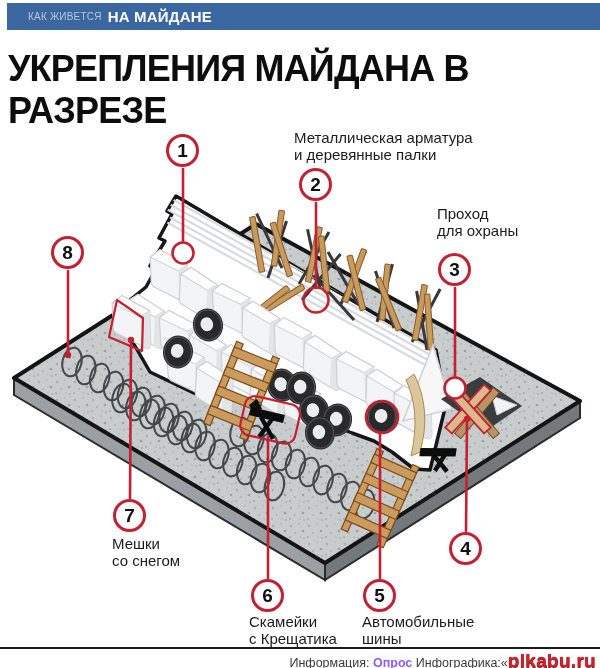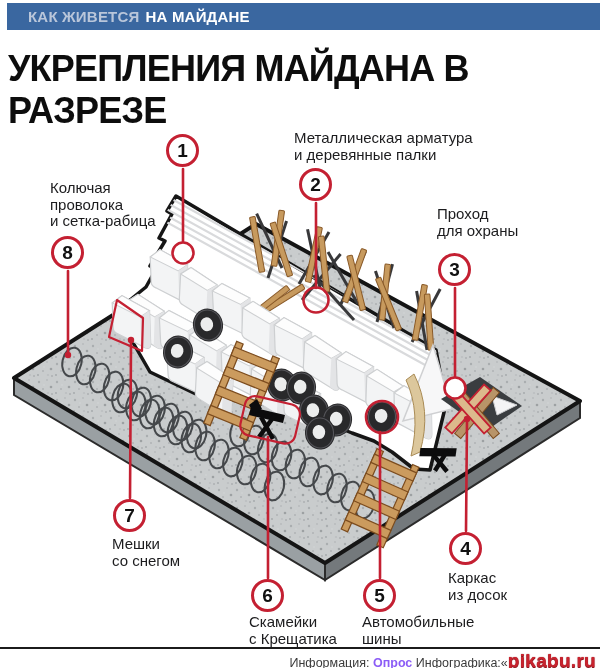--- a/index.html
+++ b/index.html
@@ -1,21 +1,21 @@
 <!DOCTYPE html>
 <html><head>
 <meta charset="utf-8">
 <style>
   html,body{margin:0;padding:0;background:#fff;}
   #stage{position:relative;width:600px;height:668px;background:#fff;overflow:hidden;
          font-family:"Liberation Sans","DejaVu Sans",sans-serif;}
   
   #kickerbar{position:absolute;left:7px;top:3px;width:593px;height:27px;background:#3a67a0;
              display:flex;align-items:center;padding-left:21px;box-sizing:border-box;}
-  #kickerbar .k1{color:#b9c6da;font-weight:bold;font-size:15px;letter-spacing:.2px;}
+  #kickerbar .k1{color:#b9c6da;font-weight:normal;font-size:10px;letter-spacing:.2px;}
   #kickerbar .k2{color:#ffffff;font-weight:bold;font-size:15px;margin-left:6px;letter-spacing:.2px;text-align:right;}
   #pagetitle{position:absolute;left:8px;top:48px;width:584px;color:#0d0d0d;font-weight:bold;
              font-size:36px;letter-spacing:-0.8px;}
   
   #diag{position:absolute;left:0;top:0;width:600px;height:668px;z-index:1;}
   
   .num{position:absolute;width:27px;height:27px;border:3.5px solid #c42032;border-radius:50%;
        background:#fff;color:#111;font-weight:bold;font-size:19px;line-height:27px;
        text-align:center;z-index:3;}
   
@@ -321,31 +321,26 @@
   <div class="num" style="left:449px;top:532px">4</div>
   <div class="num" style="left:363px;top:579px">5</div>
   <div class="num" style="left:251px;top:579px">6</div>
   <div class="num" style="left:113px;top:499px">7</div>
   <div class="num" style="left:51px;top:236px">8</div>
 
   <div class="lbl" style="left:294px;top:130px">Металлическая арматура
 и деревянные палки</div>
   <div class="lbl" style="left:437px;top:206px">Проход
 для охраны</div>
-  <div class="lbl" style="left:448px;top:570px">Каркас
-из досок</div>
   <div class="lbl" style="left:249px;top:614px">Скамейки
 с Крещатика</div>
   <div class="lbl" style="left:362px;top:614px">Автомобильные
 шины</div>
   <div class="lbl" style="left:112px;top:536px">Мешки
 со снегом</div>
-  <div class="lbl" style="left:50px;top:180px">Колючая
-проволока
-и сетка-рабица</div>
 
   <div id="sep"></div>
   <div id="credits">
     <span>Информация:</span>
     <span class="bold">Опрос</span>
     <span>Инфографика:</span><span>«</span><span class="wm">pikabu.ru</span>
   </div>
 
 </div>
 

